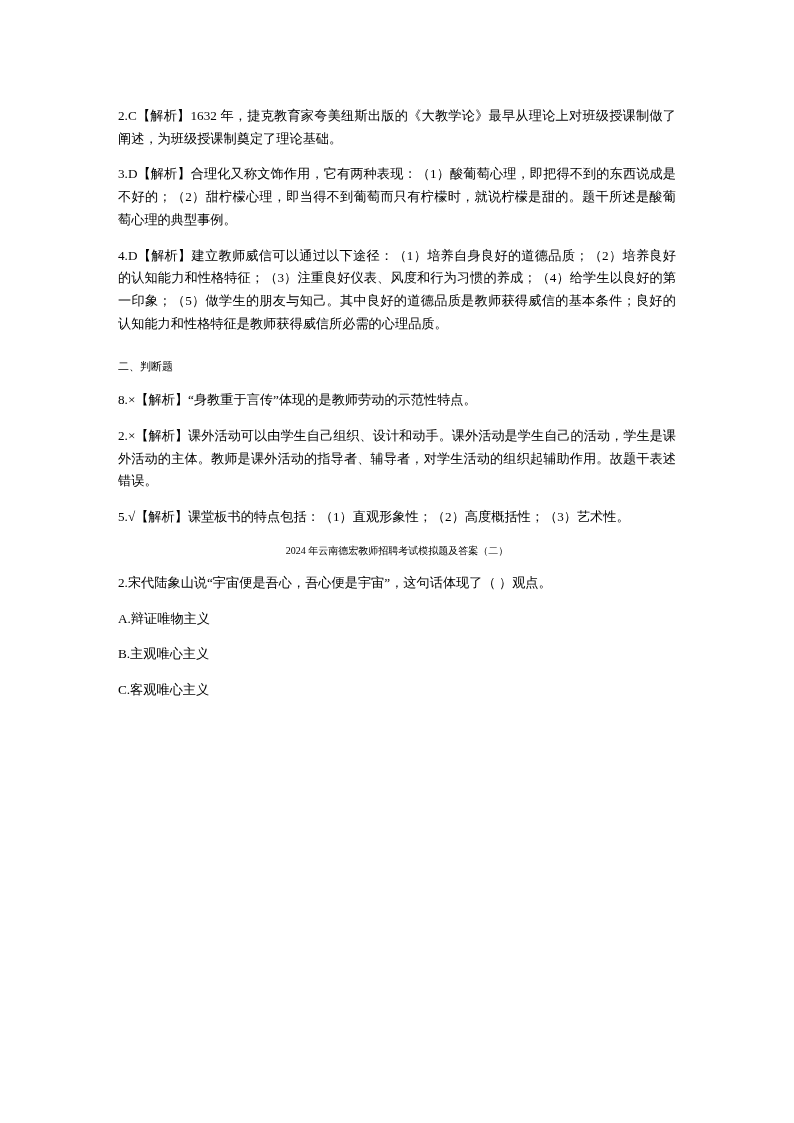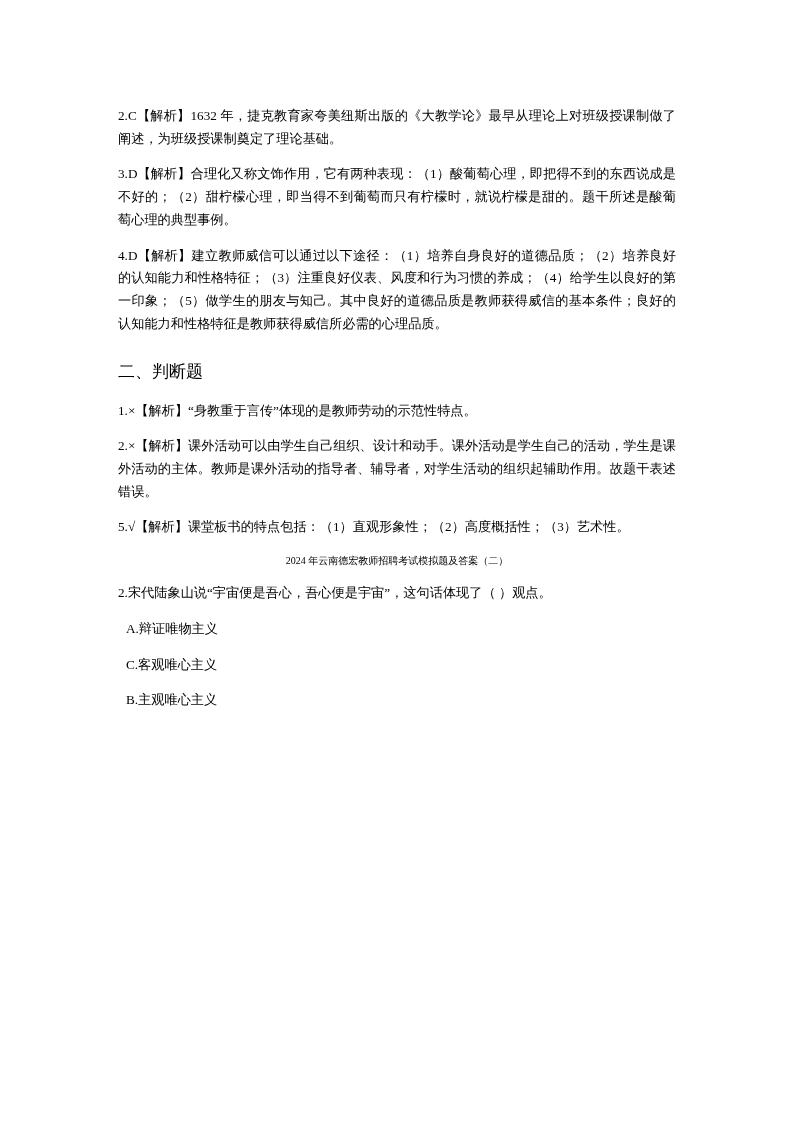--- a/index.html
+++ b/index.html
@@ -26,45 +26,45 @@
     text-align: justify;
     text-justify: inter-ideograph;
   }
   p.para {
     margin: 0 0 13px 0;
     text-align: justify;
     text-justify: inter-ideograph;
   }
   p.heading {
     margin: 22px 0 13px 0;
-    font-size: 17px;
+    font-size: 11px;
   }
   p.center-title {
     margin: 0 0 13px 0;
     text-align: center;
     font-size: 10px;
   }
   p.option {
-    margin: 0 0 13px 8px;
+    margin: 0 0 13px 0;
   }
   .gap-top {
     margin-top: 20px;
   }
 </style>
 </head>
 <body>
 
 <div class="page">
   <div class="doc-body" id="doc-body">
       <p class="para">2.C【解析】1632 年，捷克教育家夸美纽斯出版的《大教学论》最早从理论上对班级授课制做了阐述，为班级授课制奠定了理论基础。</p>
       <p class="para">3.D【解析】合理化又称文饰作用，它有两种表现：（1）酸葡萄心理，即把得不到的东西说成是不好的；（2）甜柠檬心理，即当得不到葡萄而只有柠檬时，就说柠檬是甜的。题干所述是酸葡萄心理的典型事例。</p>
       <p class="para">4.D【解析】建立教师威信可以通过以下途径：（1）培养自身良好的道德品质；（2）培养良好的认知能力和性格特征；（3）注重良好仪表、风度和行为习惯的养成；（4）给学生以良好的第一印象；（5）做学生的朋友与知己。其中良好的道德品质是教师获得威信的基本条件；良好的认知能力和性格特征是教师获得威信所必需的心理品质。</p>
       <p class="heading">二、判断题</p>
-      <p class="para">1.×【解析】“身教重于言传”体现的是教师劳动的示范性特点。</p>
+      <p class="para">8.×【解析】“身教重于言传”体现的是教师劳动的示范性特点。</p>
       <p class="para">2.×【解析】课外活动可以由学生自己组织、设计和动手。课外活动是学生自己的活动，学生是课外活动的主体。教师是课外活动的指导者、辅导者，对学生活动的组织起辅助作用。故题干表述错误。</p>
       <p class="para gap-top">5.√【解析】课堂板书的特点包括：（1）直观形象性；（2）高度概括性；（3）艺术性。</p>
       <p class="center-title">2024 年云南德宏教师招聘考试模拟题及答案（二）</p>
       <p class="para">2.宋代陆象山说“宇宙便是吾心，吾心便是宇宙”，这句话体现了（ ）观点。</p>
       <p class="option">A.辩证唯物主义</p>
+      <p class="option">B.主观唯心主义</p>
       <p class="option">C.客观唯心主义</p>
-      <p class="option">B.主观唯心主义</p>
     </div>
 </div>
 
 </body></html>

